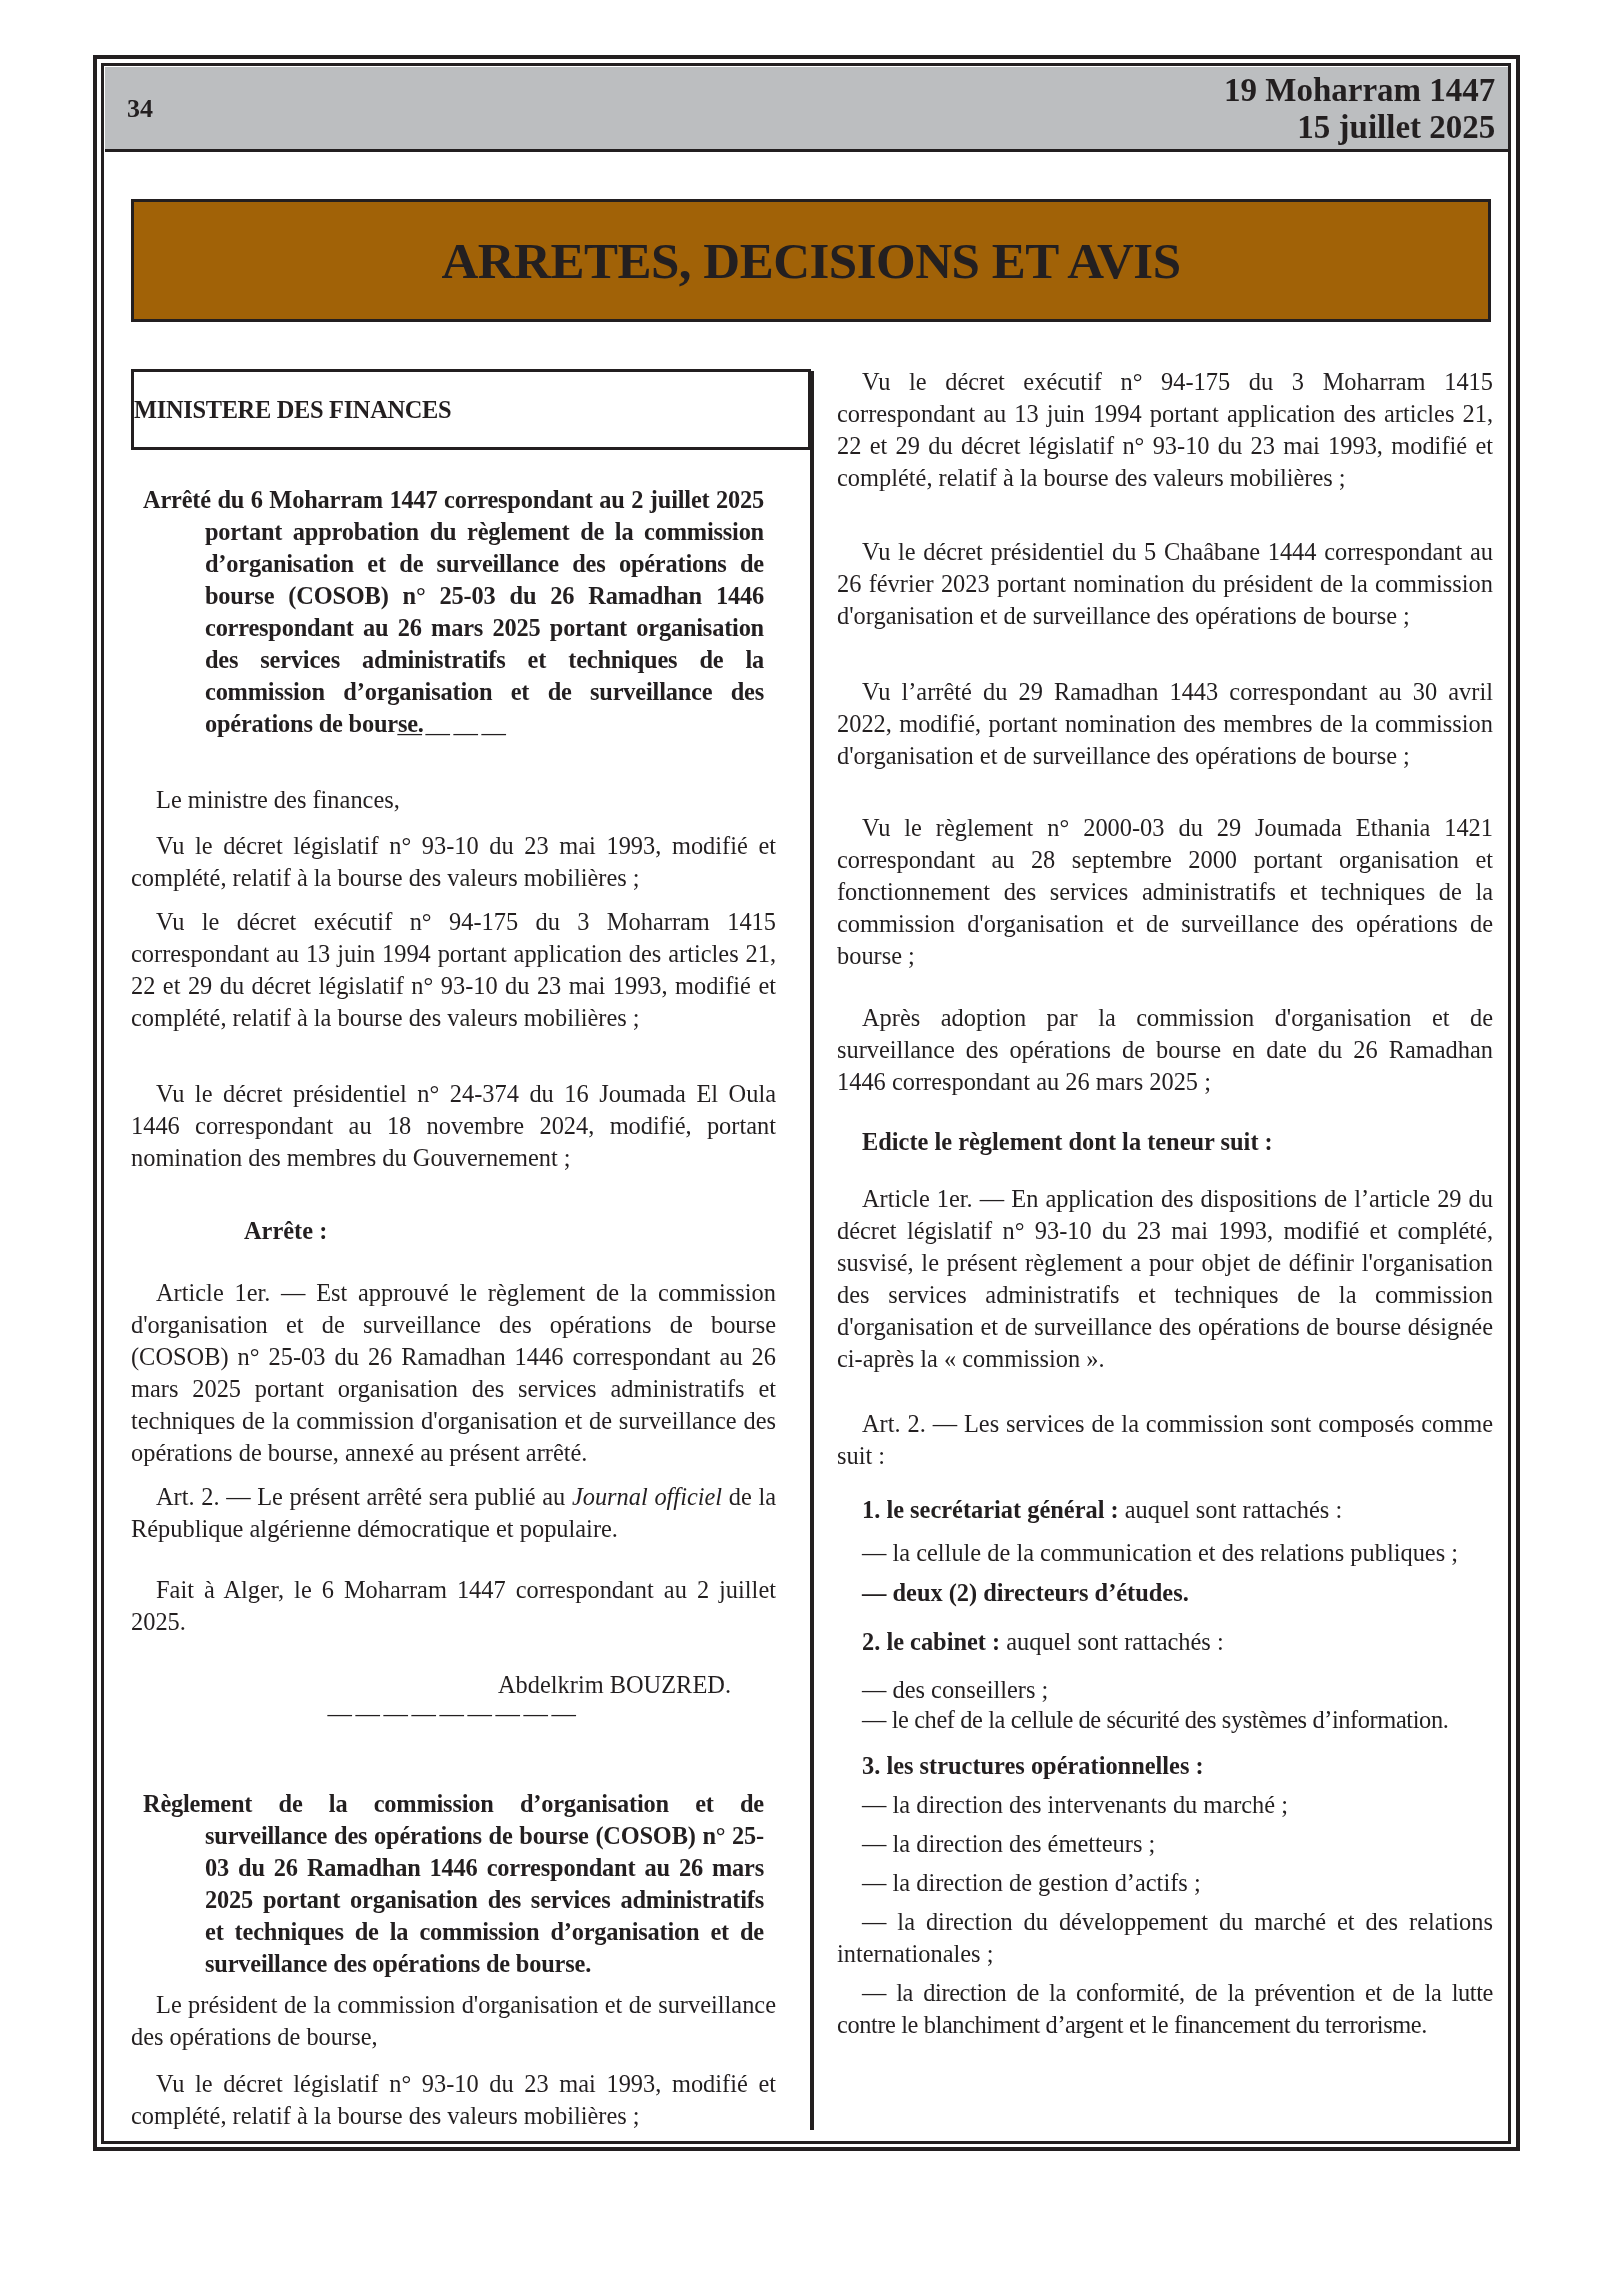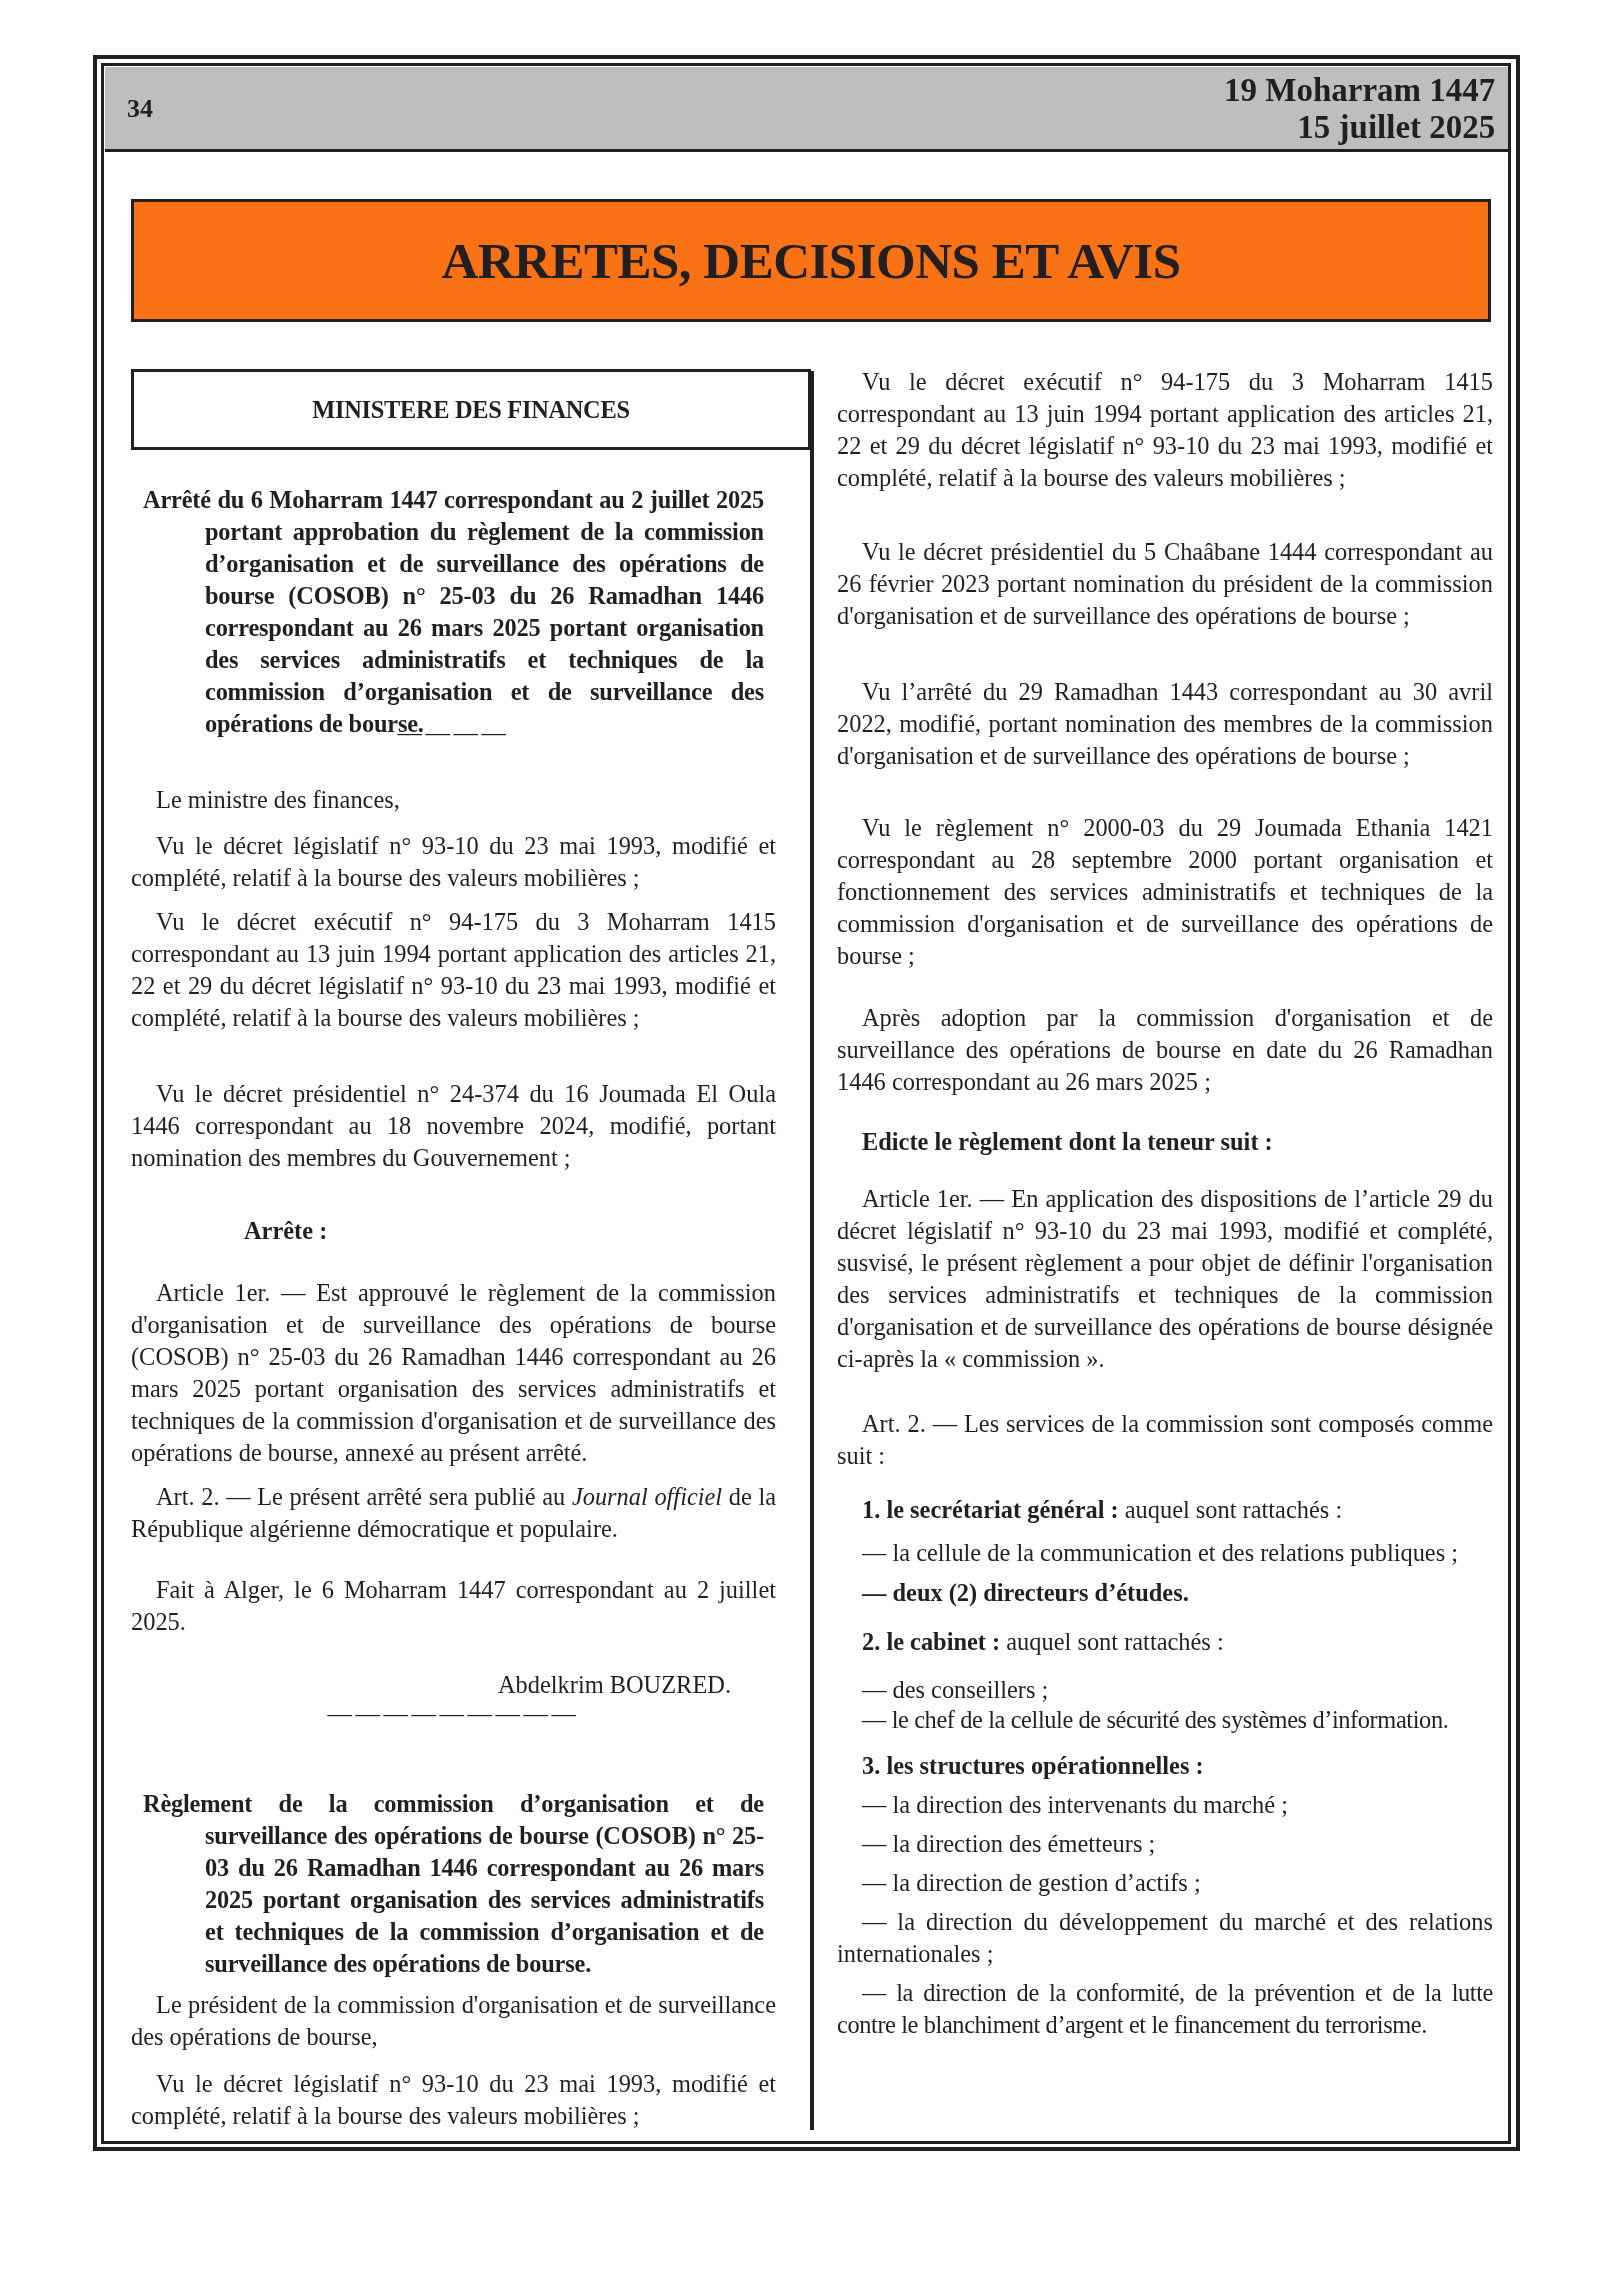--- a/index.html
+++ b/index.html
@@ -9,26 +9,26 @@
                  border:4.5px solid #231f20; box-sizing:border-box; }
   .frame-inner { position:absolute; left:101px; top:63px; width:1410px; height:2081px;
                  border:3.6px solid #231f20; box-sizing:border-box; }
   .runhead { position:absolute; left:105px; top:67px; width:1403px; height:85px;
              background:#bcbec0; border-bottom:3.6px solid #231f20; box-sizing:border-box; }
   .runhead .pg { position:absolute; left:22px; top:27px; font-weight:bold; font-size:26px; }
   .runhead .jt { position:absolute; left:0; right:0; top:27px; text-align:center; font-weight:bold; font-size:26px; letter-spacing:-0.3px; }
   .runhead .dt { position:absolute; right:12.7px; text-align:left; font-weight:bold; font-size:33px; }
   .runhead .dt1 { top:5.4px; } .runhead .dt2 { top:42px; }
   .titlebox { position:absolute; left:131px; top:199px; width:1360px; height:123px;
-              background:#f97316; border:3.6px solid #231f20; box-sizing:border-box;
+              background:#a16207; border:3.6px solid #231f20; box-sizing:border-box;
               display:flex; align-items:center; justify-content:center; }
   .titlebox span { font-weight:bold; font-size:51px; letter-spacing:-0.5px; }
   .ministry { position:absolute; left:131px; top:369px; width:680px; height:81px;
               border:3.6px solid #231f20; box-sizing:border-box;
-              display:flex; align-items:center; justify-content:center; }
+              display:flex; align-items:center; }
   .ministry span { font-weight:bold; font-size:24.4px; letter-spacing:-0.3px; }
   .divider { position:absolute; left:810px; top:371px; width:3.6px; height:1759px; background:#231f20; }
   .col { position:absolute; font-size:24.4px; line-height:32px; text-align:justify; }
   .colL { left:131px; width:645px; }
   .colR { left:837px; width:656px; }
   .blk { position:absolute; left:0; right:0; }
   .p { text-indent:25px; margin:0; }
   .hd { font-weight:bold; padding-left:62px; text-indent:-62px; margin:12px; letter-spacing:-0.2px; }
   .dash { text-align:center; letter-spacing:3.6px; }
   .b { font-weight:bold; }

